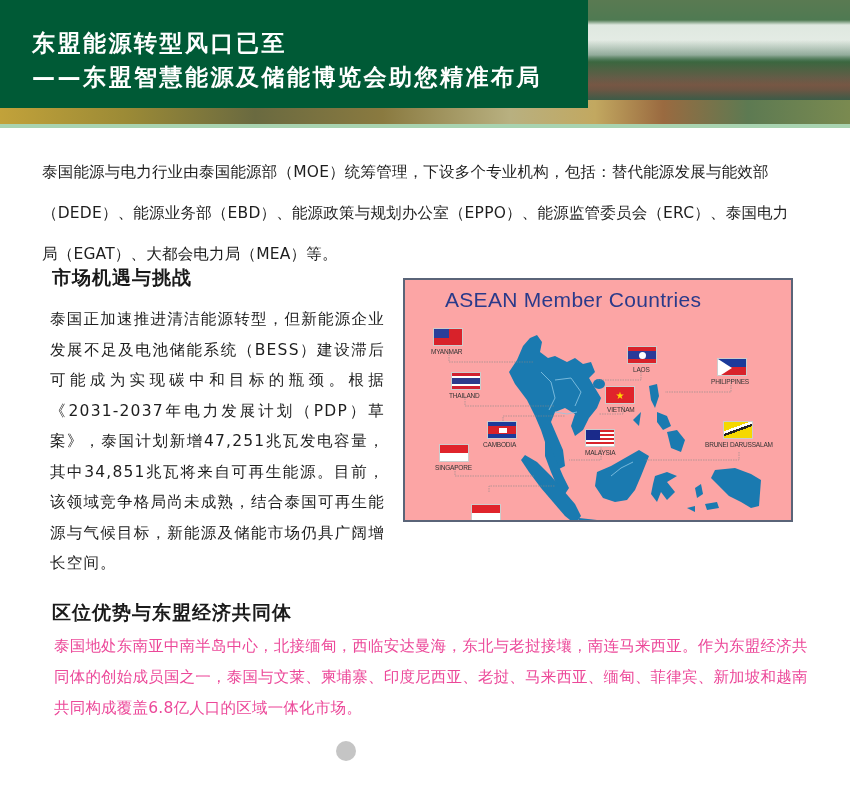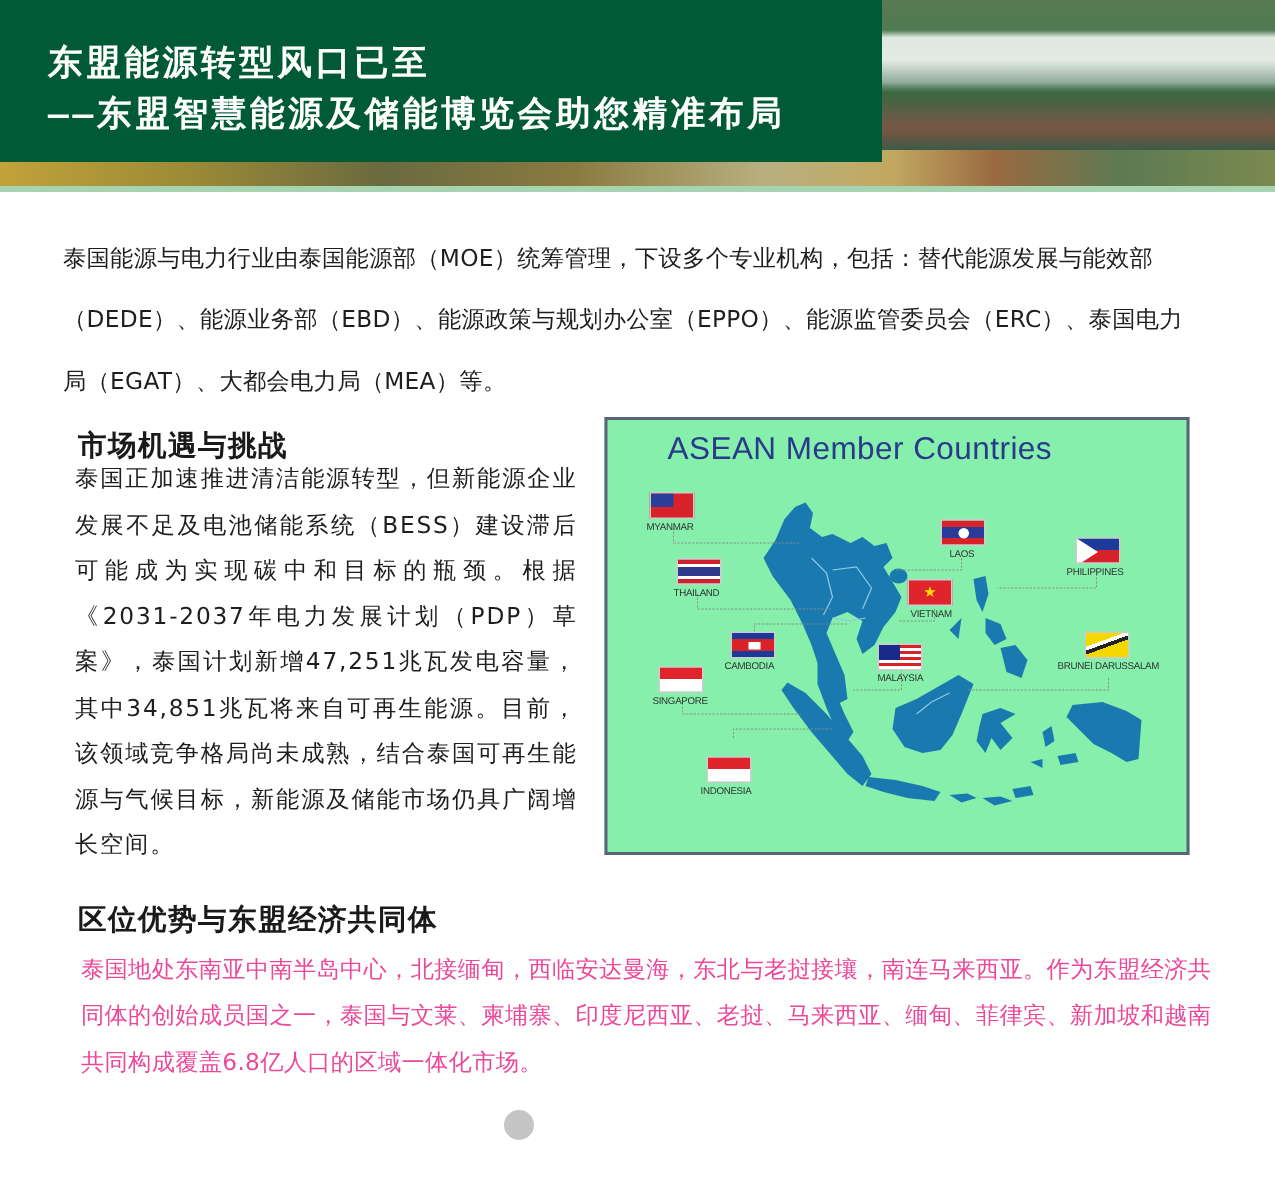--- a/index.html
+++ b/index.html
@@ -6,21 +6,20 @@
   body {
     width: 850px; height: 790px; overflow: hidden; position: relative;
     background: #ffffff;
     font-family: "DejaVu Sans", "Liberation Sans", sans-serif;
     color: #222;
   }
   
   .banner {
     position: absolute; left: 0; top: 0; width: 850px; height: 128px; overflow: hidden;
     background: linear-gradient(90deg, #6b7a2a 0%, #8a8a30 30%, #b59a40 55%, #7a8a3a 75%, #3f6b3a 100%);
-    font-family: Liberation Mono, monospace;
   }
   .banner .photo-top {
     position: absolute; left: 588px; top: 0; width: 262px; height: 100px;
     background:
       linear-gradient(180deg, rgba(0,0,0,0) 0%, rgba(0,0,0,0) 40%, rgba(40,90,60,0.6) 60%, rgba(120,80,60,0.6) 85%, rgba(60,90,70,0.7) 100%),
       linear-gradient(180deg, #5a7a52 0%, #4f7a52 20%, #dfe8e0 25%, #e8eee8 55%, #4e7b44 62%, #6a6a58 78%, #7b5a4a 90%, #3e5e4a 100%);
   }
   .banner .photo-bottom {
     position: absolute; left: 0; top: 100px; width: 850px; height: 24px;
     background: linear-gradient(90deg, #c2a23a 0%, #9b8a36 15%, #6a6a40 30%, #8a7a40 45%, #b8b080 60%, #c2a860 70%, #9a6a40 78%, #5d7a52 88%, #7a8a50 100%);
@@ -39,30 +38,30 @@
   }
   
   .intro {
     position: absolute; left: 42px; top: 152px; width: 760px;
     font-size: 15.5px; line-height: 41px; color: #1e1e1e; letter-spacing: 0.2px;
   }
   
   .h2 {
     position: absolute; font-weight: bold; font-size: 19px; color: #1a1a1a; letter-spacing: 1px;
   }
-  .sec1-title { left: 52px; top: 284px; font-family: Liberation Mono, monospace; }
+  .sec1-title { left: 52px; top: 265px; font-family: Liberation Mono, monospace; }
   .sec1-body {
     position: absolute; left: 50px; top: 304px; width: 335px;
     font-size: 15.5px; line-height: 30.5px; color: #1e1e1e; letter-spacing: 1.2px;
     text-align: justify;
   }
   
   .map {
-    position: absolute; left: 403px; top: 278px; width: 390px; height: 292px;
-    border: 2px solid #5a6478; background: #86efac; box-sizing: border-box; overflow: hidden;
+    position: absolute; left: 403px; top: 278px; width: 390px; height: 244px;
+    border: 2px solid #5a6478; background: #fca5a5; box-sizing: border-box; overflow: hidden;
   }
   .map-title {
     position: absolute; left: 40px; top: 8px; font-size: 21px; color: #2a3a8a;
     font-family: "Liberation Sans", sans-serif; letter-spacing: 0.3px;
   }
   .map svg.land { position: absolute; left: 0; top: 0; }
   .flag {
     position: absolute; width: 30px; height: 18px; border: 1px solid #ccc; box-sizing: border-box; overflow: hidden;
   }
   .flag-label {

